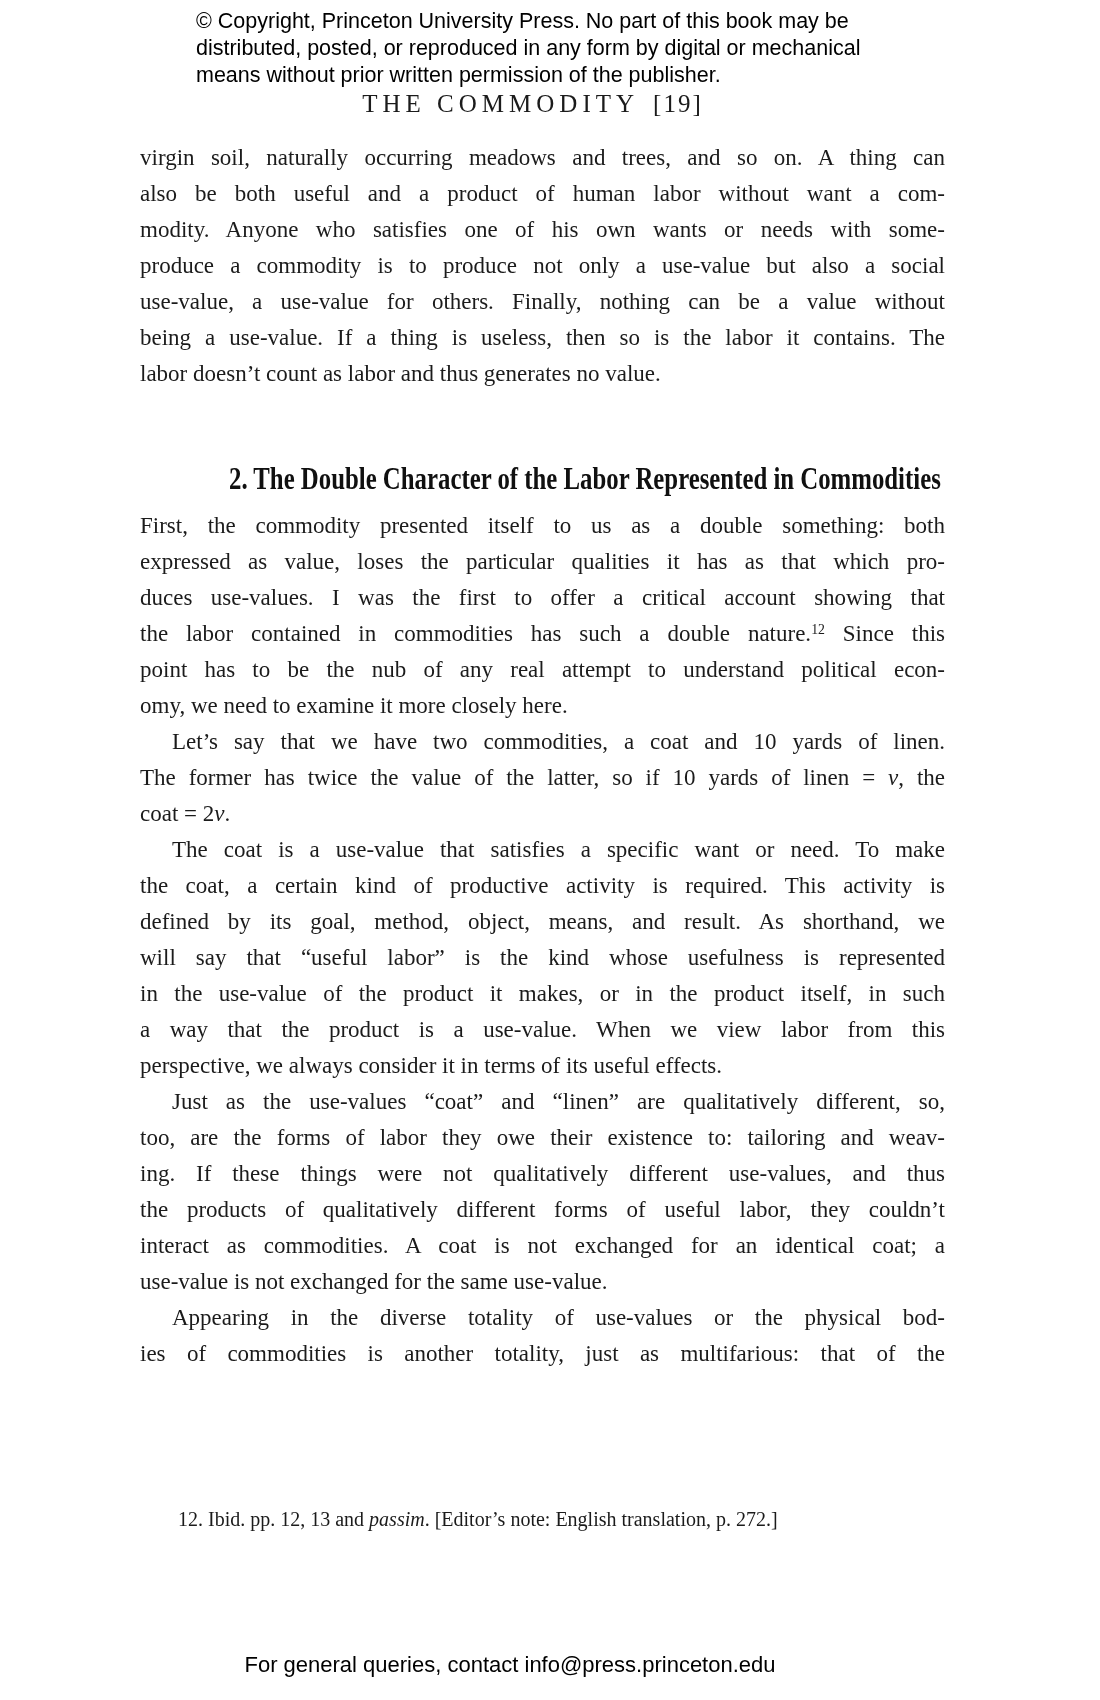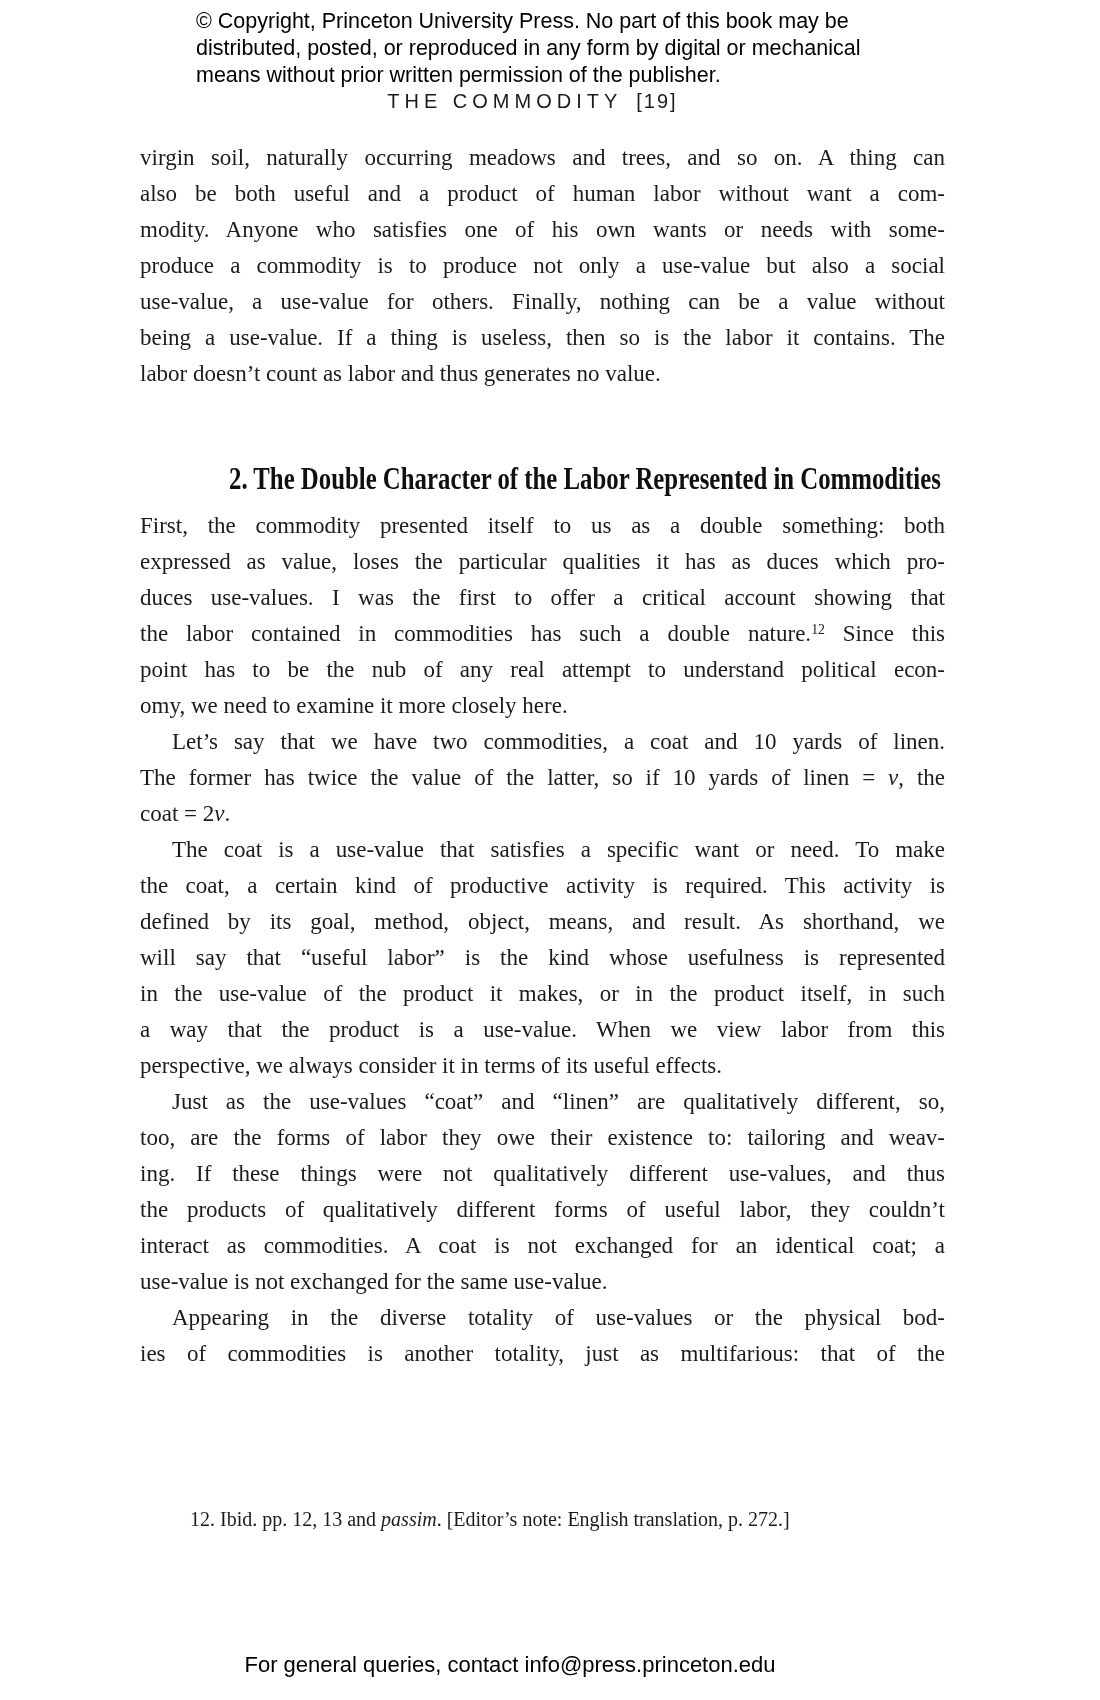--- a/index.html
+++ b/index.html
@@ -24,22 +24,22 @@
     color: #000000;
   }
 
   
   .running-head {
     position: absolute;
     left: 140px;
     width: 785px;
     top: 90px;
     text-align: center;
-    font-family: Liberation Sans, sans-serif;
-    font-size: 20px;
+    font-family: Liberation Serif, serif;
+    font-size: 25px;
     color: #1b1b1b;
   }
   .rh-title { letter-spacing: 5px; }
   .rh-page { margin-left: 14px; letter-spacing: 2px; }
 
   
   .body-text {
     position: absolute;
     left: 140px;
     top: 140px;
@@ -75,21 +75,21 @@
   .heading-inner {
     display: inline-block;
     transform: scaleX(0.80);
     transform-origin: 50% 50%;
     white-space: nowrap;
   }
 
   
   .footnote {
     position: absolute;
-    left: 144px;
+    left: 132px;
     top: 1506px;
     width: 805px;
     padding-left: 46px;
     box-sizing: border-box;
     font-family: "Liberation Serif", serif;
     font-size: 20px;
     line-height: 26px;
     color: #1b1b1b;
   }
 
@@ -131,21 +131,21 @@
       <div class="line j">being a use-value. If a thing is useless, then so is the labor it contains. The</div>
       <div class="line j last">labor doesn’t count as labor and thus generates no value.</div>
     </div>
 
     <h2 class="heading">
       <span class="heading-inner">2. The Double Character of the Labor Represented in Commodities</span>
     </h2>
 
     <div class="para">
       <div class="line j">First, the commodity presented itself to us as a double something: both</div>
-      <div class="line j">expressed as value, loses the particular qualities it has as duces which pro-</div>
+      <div class="line j">expressed as value, loses the particular qualities it has as that which pro-</div>
       <div class="line j">duces use-values. I was the first to offer a critical account showing that</div>
       <div class="line j"><span>the labor contained in commodities has such a double nature.</span><span class="sup">12</span><span> Since this</span></div>
       <div class="line j">point has to be the nub of any real attempt to understand political econ-</div>
       <div class="line j last">omy, we need to examine it more closely here.</div>
     </div>
 
     <div class="para">
       <div class="line j indent">Let’s say that we have two commodities, a coat and 10 yards of linen.</div>
       <div class="line j"><span>The former has twice the value of the latter, so if 10 yards of linen = </span><span class="it">v</span><span>, the</span></div>
       <div class="line j last"><span>coat = 2</span><span class="it">v</span><span>.</span></div>

